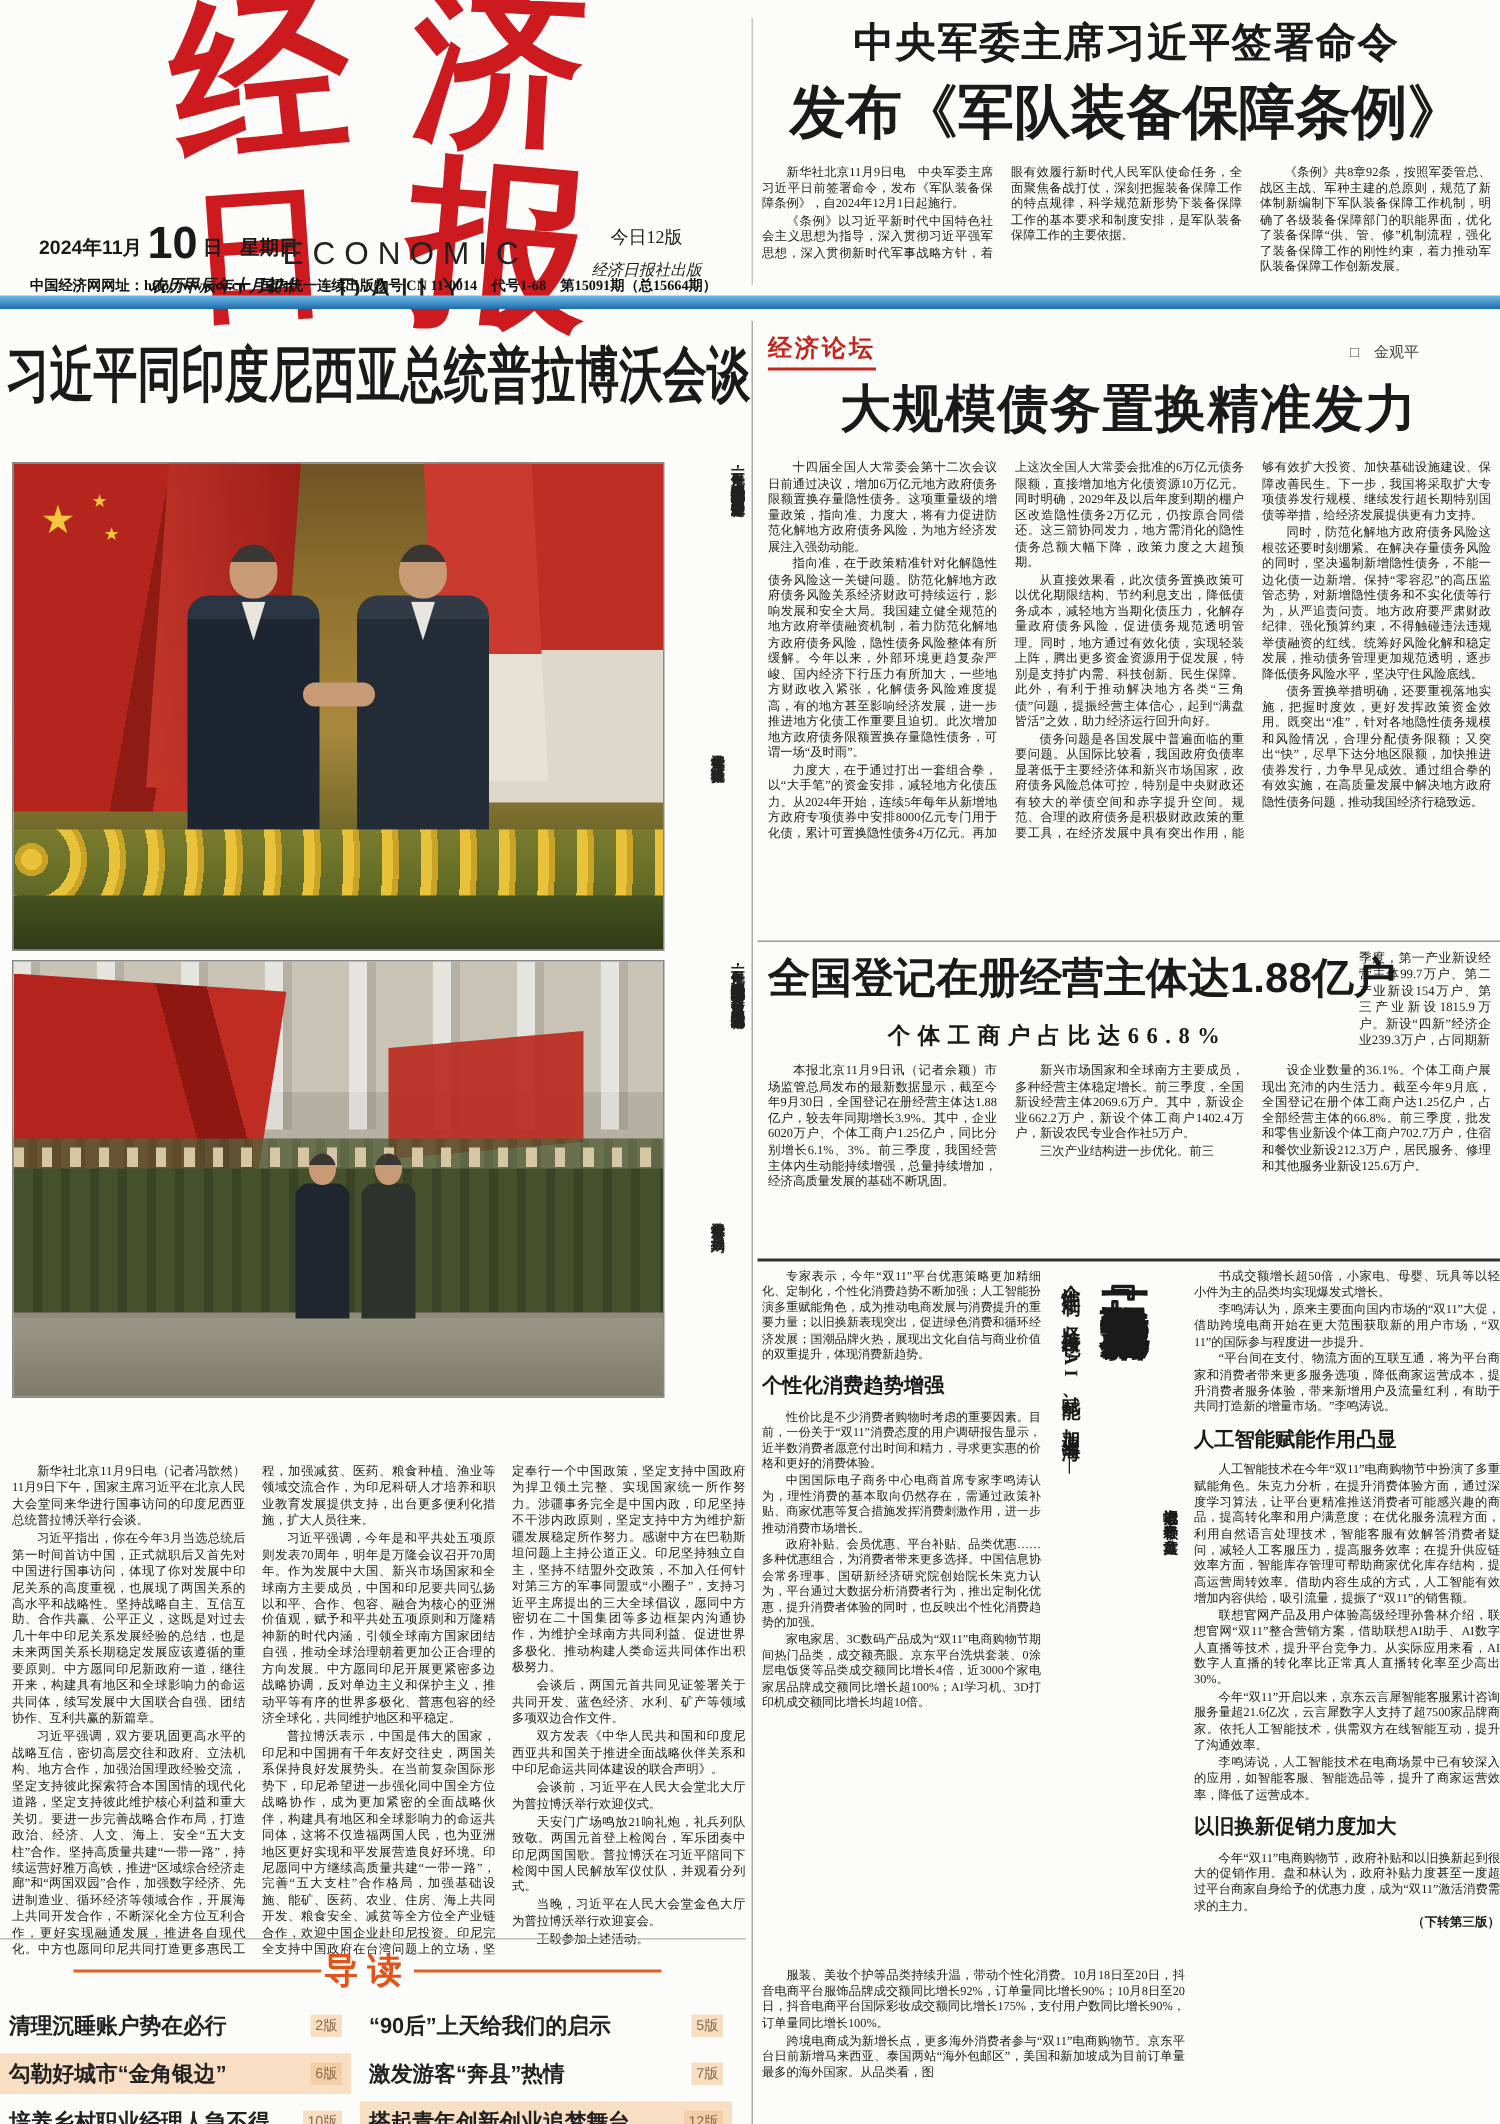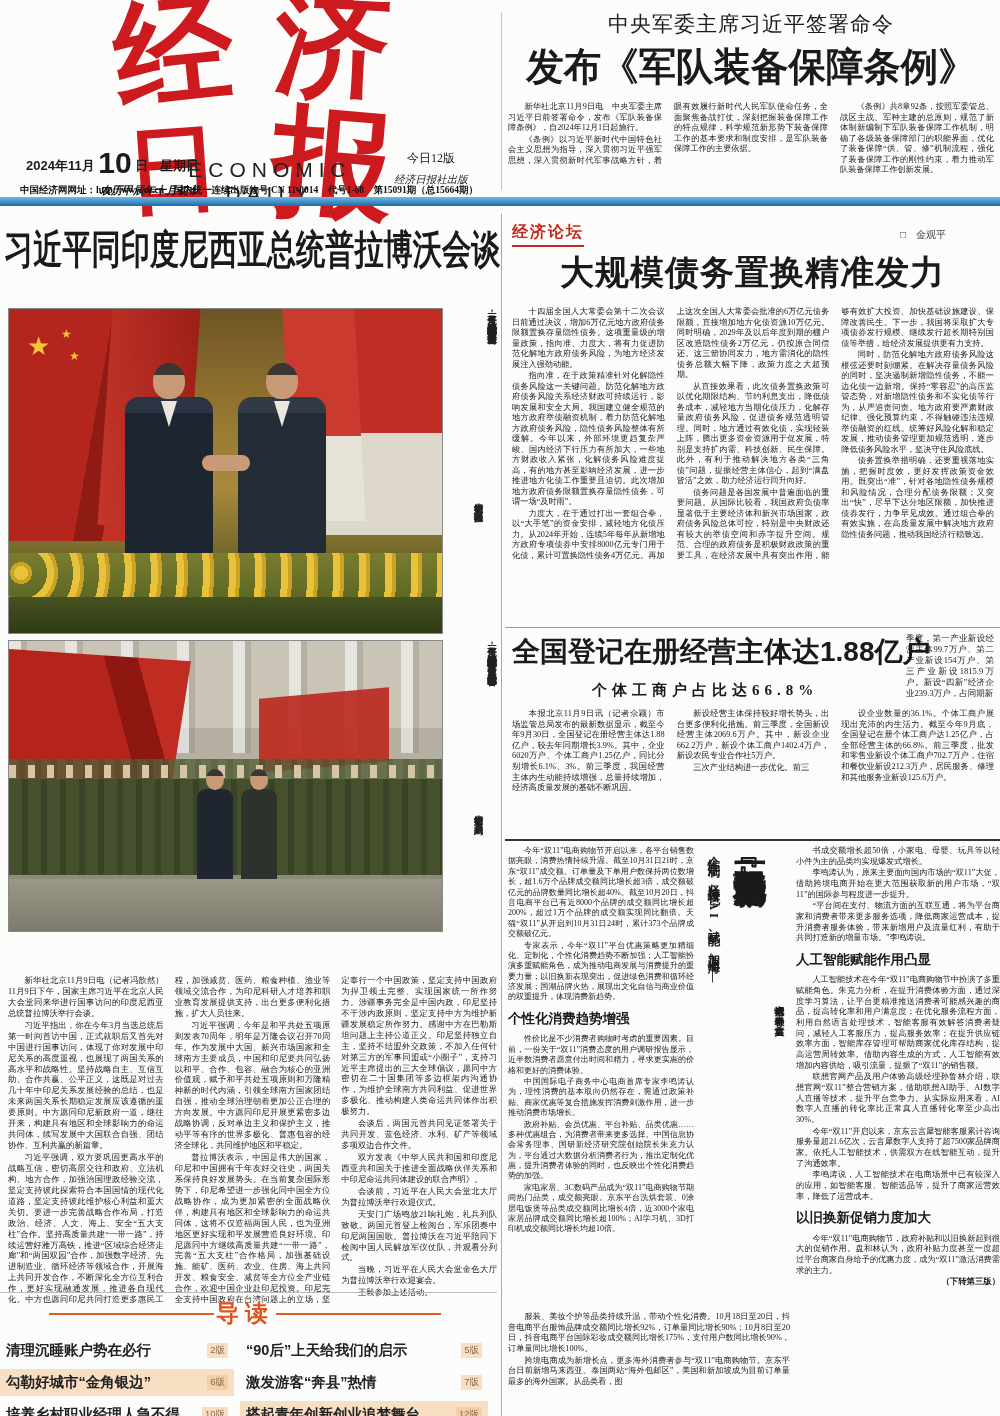--- a/index.html
+++ b/index.html
@@ -22,21 +22,21 @@
   .m-dateline .big{font-size:30px;font-family:"Liberation Sans",sans-serif;vertical-align:-3px;}
   .m-lunar{font-size:11px;font-weight:bold;margin-top:3px;font-style:italic;text-align:right;}
   .m-english{position:absolute;left:150px;top:158px;width:240px;text-align:center;font-size:21px;
              letter-spacing:6px;font-family:"Liberation Sans",sans-serif;color:#222;}
   .m-right{position:absolute;left:380px;top:150px;width:102px;text-align:center;font-size:12px;font-weight:normal;}
   .m-right .pub{font-size:10.5px;margin-top:6px;font-style:italic;}
   .m-infoline{position:absolute;left:8px;top:184px;width:482px;text-align:center;font-size:9.5px;font-weight:bold;color:#111;}
 
   
   .military{position:absolute;left:508px;top:10px;width:486px;height:184px;}
-  .mil-kicker{font-size:21px;font-weight:400;text-align:center;letter-spacing:1px;}
+  .mil-kicker{font-size:27px;font-weight:700;text-align:center;letter-spacing:1px;}
   .mil-headline{font-size:39px;font-weight:900;text-align:center;white-space:nowrap;margin-top:2px;
                 transform:scaleX(.96);transform-origin:50% 50%;}
   .mil-body{margin-top:8px;column-count:3;column-gap:12px;font-size:8.2px;line-height:1.28;height:76px;overflow:hidden;}
 
   .blue-band{position:absolute;left:0;top:197px;width:1000px;height:9px;
              background:linear-gradient(180deg,#72b9e4,#1b6dad);}
   .vrule{position:absolute;left:501px;top:214px;width:1px;height:1202px;background:#a9a9a9;}
   .vrule-top{position:absolute;left:501px;top:12px;width:1px;height:178px;background:#c5c5c5;}
 
   
@@ -299,31 +299,30 @@
   <div class="registry">
     <div class="reg-top">
       <div class="reg-headblock">
         <div class="reg-headline sans">全国登记在册经营主体达1.88亿户</div>
         <div class="reg-sub">个体工商户占比达66.8%</div>
       </div>
       <div class="reg-side jt">季度，第一产业新设经营主体99.7万户、第二产业新设154万户、第三产业新设1815.9万户。新设“四新”经济企业239.3万户，占同期新</div>
     </div>
     <div class="reg-body jt paras">
         <p>本报北京11月9日讯（记者佘颖）市场监管总局发布的最新数据显示，截至今年9月30日，全国登记在册经营主体达1.88亿户，较去年同期增长3.9%。其中，企业6020万户、个体工商户1.25亿户，同比分别增长6.1%、3%。前三季度，我国经营主体内生动能持续增强，总量持续增加，经济高质量发展的基础不断巩固。</p>
-        <p>新设经营主体保持较好增长势头，出台更多便利化措施。前三季度，全国新设经营主体2069.6万户。其中，新设企业662.2万户，新设个体工商户1402.4万户，新设农民专业合作社5万户。</p>
+        <p>新兴市场国家和全球南方主要成员，多种经营主体稳定增长。前三季度，全国新设经营主体2069.6万户。其中，新设企业662.2万户，新设个体工商户1402.4万户，新设农民专业合作社5万户。</p>
         <p>三次产业结构进一步优化。前三</p>
         <p>设企业数量的36.1%。个体工商户展现出充沛的内生活力。截至今年9月底，全国登记在册个体工商户达1.25亿户，占全部经营主体的66.8%。前三季度，批发和零售业新设个体工商户702.7万户，住宿和餐饮业新设212.3万户，居民服务、修理和其他服务业新设125.6万户。</p>
       </div>
   </div>
   <div class="rule2"></div>
 
   <div class="s11">
     <div class="s11-left jt">
       <div class="paras">
-          <p>今年“双11”电商购物节开启以来，各平台销售数据亮眼，消费热情持续升温。截至10月31日21时，京东“双11”成交额、订单量及下单用户数保持两位数增长，超1.6万个品牌成交额同比增长超3倍，成交额破亿元的品牌数量同比增长超40%。截至10月20日，抖音电商平台已有近8000个品牌的成交额同比增长超200%，超过1万个品牌的成交额实现同比翻倍。天猫“双11”从开启到10月31日24时，累计373个品牌成交额破亿元。</p>
           <p>专家表示，今年“双11”平台优惠策略更加精细化、定制化，个性化消费趋势不断加强；人工智能扮演多重赋能角色，成为推动电商发展与消费提升的重要力量；以旧换新表现突出，促进绿色消费和循环经济发展；国潮品牌火热，展现出文化自信与商业价值的双重提升，体现消费新趋势。</p>
         </div>
       <div class="s11-sub">个性化消费趋势增强</div>
       <div class="paras">
           <p>性价比是不少消费者购物时考虑的重要因素。目前，一份关于“双11”消费态度的用户调研报告显示，近半数消费者愿意付出时间和精力，寻求更实惠的价格和更好的消费体验。</p>
           <p>中国国际电子商务中心电商首席专家李鸣涛认为，理性消费的基本取向仍然存在，需通过政策补贴、商家优惠等复合措施发挥消费刺激作用，进一步推动消费市场增长。</p>
           <p>政府补贴、会员优惠、平台补贴、品类优惠……多种优惠组合，为消费者带来更多选择。中国信息协会常务理事、国研新经济研究院创始院长朱克力认为，平台通过大数据分析消费者行为，推出定制化优惠，提升消费者体验的同时，也反映出个性化消费趋势的加强。</p>
           <p>家电家居、3C数码产品成为“双11”电商购物节期间热门品类，成交额亮眼。京东平台洗烘套装、0涂层电饭煲等品类成交额同比增长4倍，近3000个家电家居品牌成交额同比增长超100%；AI学习机、3D打印机成交额同比增长均超10倍。</p>
         </div>
     </div>

